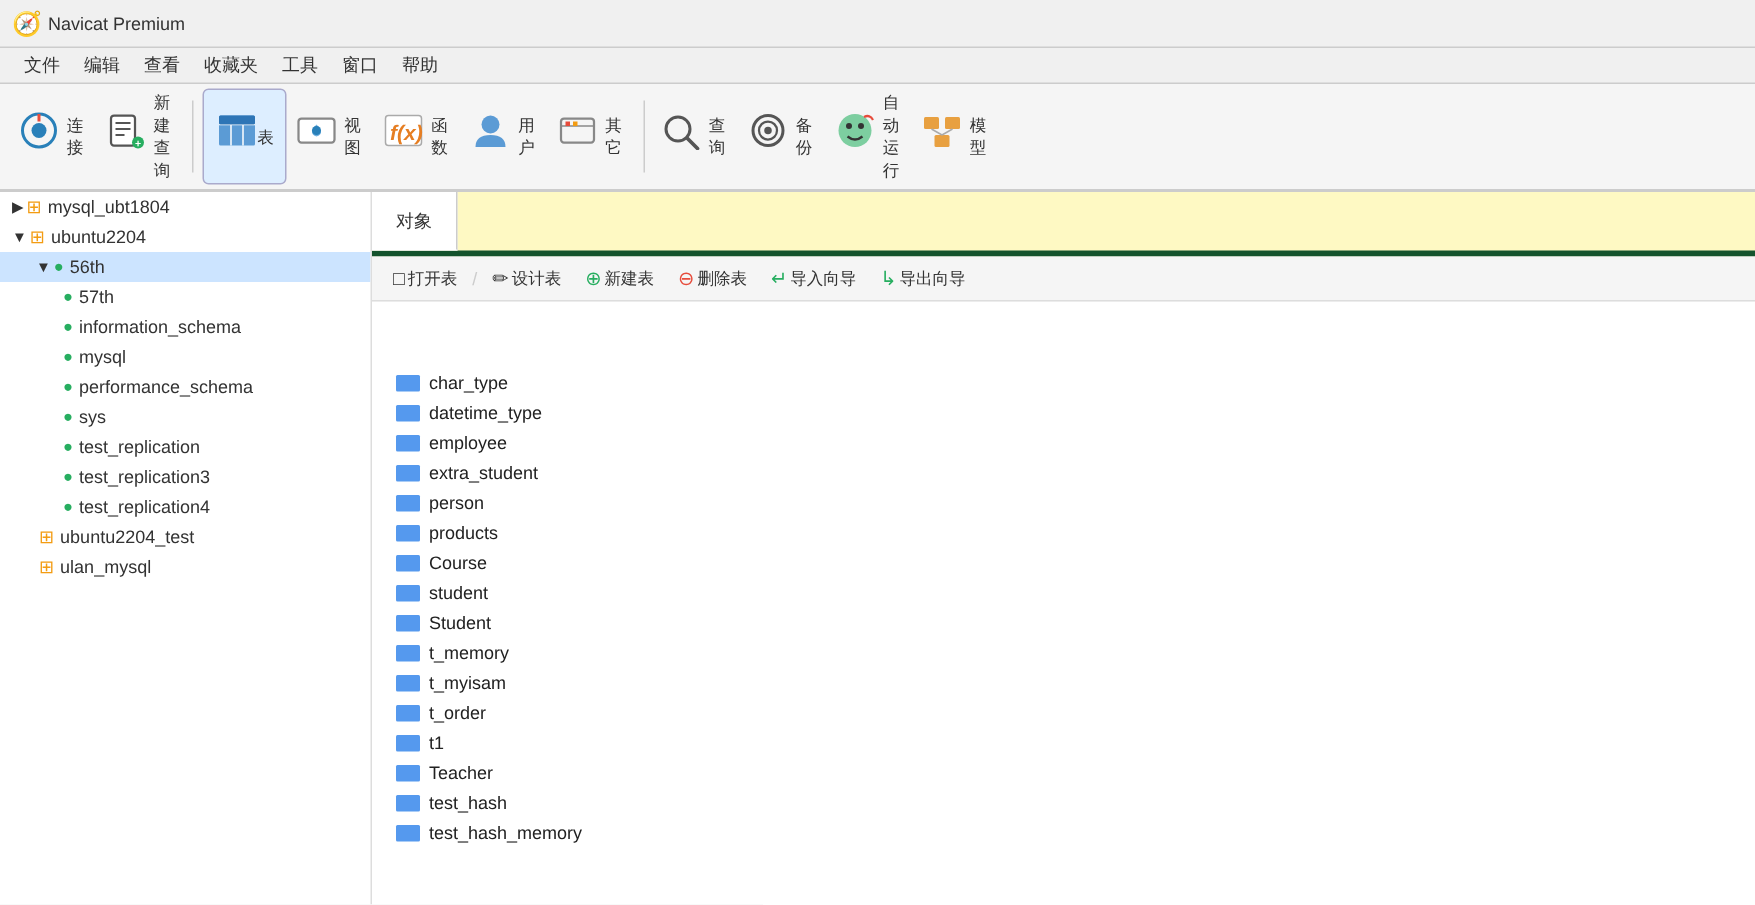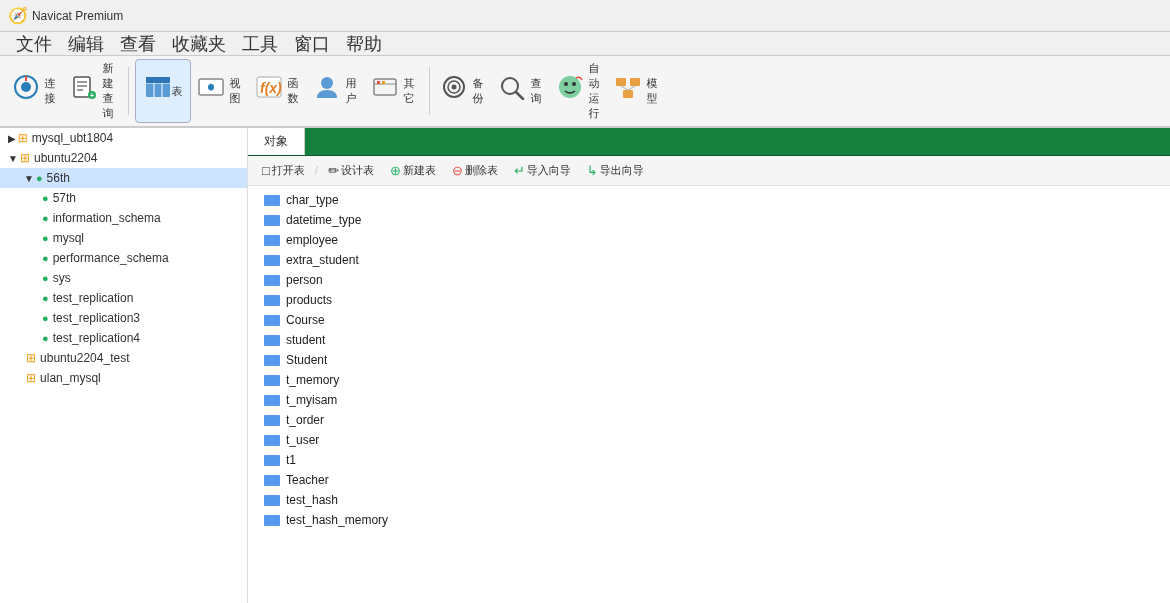--- a/index.html
+++ b/index.html
@@ -11,21 +11,21 @@
       padding: 0 8px; border-bottom: 1px solid #ccc;
     }
     .title-bar .title { font-size: 12px; color: #333; }
 
     
     .menu-bar {
       display: flex; align-items: center; height: 24px; background: #f0f0f0;
       padding: 0 8px; border-bottom: 1px solid #ccc;
     }
     .menu-bar .menu-item {
-      padding: 2px 8px; font-size: 18px; color: #333; cursor: pointer;
+      padding: 2px 8px; font-size: 12px; color: #333; cursor: pointer;
     }
 
     
     .toolbar {
       display: flex; align-items: center; height: 72px; background: #f5f5f5;
       border-bottom: 2px solid #ccc; padding: 4px 8px; gap: 2px;
     }
     .toolbar-btn {
       display: flex; align-items: center; justify-content: center;
       width: 56px; height: 64px; cursor: pointer; border-radius: 4px; padding: 4px;
@@ -48,42 +48,42 @@
       color: #333; white-space: nowrap;
     }
     .sidebar-item.selected { background: #cce4ff; }
     .sidebar-item .expand-arrow { margin-right: 2px; font-size: 10px; }
 
     
     .content-area { flex: 1; display: flex; flex-direction: column; background: #fff; }
 
     
     .tab-bar {
-      display: flex; background: #15803d; border-bottom: 1px solid #14532d; height: 28px;
+      display: flex; background: #fef9c3; border-bottom: 4px solid #14532d; height: 43px;
     }
     .tab {
       padding: 4px 16px; font-size: 12px; cursor: pointer; border-right: 1px solid #ccc;
       display: flex; align-items: center; background: #e0e0e0; color: #555;
     }
     .tab.active { background: #fff; color: #333; border-bottom: 1px solid #fff; }
 
     
     .content-toolbar {
       display: flex; align-items: center; height: 30px; background: #f5f5f5;
       border-bottom: 1px solid #ddd; padding: 0 8px; gap: 4px;
     }
     .ct-btn {
       display: flex; align-items: center; gap: 2px; font-size: 11px; color: #333;
       cursor: pointer; padding: 2px 6px; border-radius: 2px;
     }
     .ct-btn .ct-icon { font-size: 13px; }
     .ct-divider { color: #ccc; }
 
     
-    .table-list { overflow-y: auto; flex: 1; padding: 4px 0; }
+    .table-list { overflow-y: auto; flex: 1; padding: 4px 0; margin-top: 40px; }
     .table-row {
       display: flex; align-items: center; padding: 1px 16px; cursor: pointer;
       font-size: 12px; color: #222; height: 20px;
     }
     .table-icon { width: 16px; height: 11px; background: #5599ee; margin-right: 6px; border-radius: 1px; flex-shrink: 0; display: inline-block; }
 
     
     .navicat-icon { color: #e67e22; font-size: 16px; margin-right: 4px; }
   </style>
 </head>
@@ -177,35 +177,35 @@
           <rect x="6" y="7" width="3" height="3" fill="#e74c3c"></rect>
           <rect x="11" y="7" width="3" height="3" fill="#f39c12"></rect>
         </svg>
     </span>
     <span>其它</span>
   </button>
   <div class="toolbar-divider"></div>
   <button class="toolbar-btn">
     <span class="btn-icon">
       <svg width="28" height="26" viewBox="0 0 28 26">
+          <circle cx="12" cy="12" r="8" fill="none" stroke="#555" stroke-width="2"></circle>
+          <line x1="18" y1="18" x2="25" y2="25" stroke="#555" stroke-width="2.5" stroke-linecap="round"></line>
+        </svg>
+    </span>
+    <span>查询</span>
+  </button>
+  <button class="toolbar-btn">
+    <span class="btn-icon">
+      <svg width="28" height="26" viewBox="0 0 28 26">
           <circle cx="14" cy="13" r="10" fill="none" stroke="#555" stroke-width="2"></circle>
           <circle cx="14" cy="13" r="6" fill="none" stroke="#555" stroke-width="1.5"></circle>
           <circle cx="14" cy="13" r="2.5" fill="#555"></circle>
         </svg>
     </span>
     <span>备份</span>
-  </button>
-  <button class="toolbar-btn">
-    <span class="btn-icon">
-      <svg width="28" height="26" viewBox="0 0 28 26">
-          <circle cx="12" cy="12" r="8" fill="none" stroke="#555" stroke-width="2"></circle>
-          <line x1="18" y1="18" x2="25" y2="25" stroke="#555" stroke-width="2.5" stroke-linecap="round"></line>
-        </svg>
-    </span>
-    <span>查询</span>
   </button>
   <button class="toolbar-btn">
     <span class="btn-icon">
       <svg width="28" height="26" viewBox="0 0 28 26">
           <circle cx="14" cy="13" r="11" fill="#7dcea0"></circle>
           <circle cx="10" cy="10" r="2" fill="#333"></circle>
           <circle cx="18" cy="10" r="2" fill="#333"></circle>
           <path d="M9 17 Q14 21 19 17" stroke="#333" stroke-width="1.5" fill="none"></path>
           <path d="M20 4 Q24 2 26 6" stroke="#e74c3c" stroke-width="1.5" fill="none"></path>
         </svg>
@@ -389,24 +389,20 @@
         <div class="table-row">
           <span class="table-icon"></span>
           <span>t_myisam</span>
         </div>
         <div class="table-row">
           <span class="table-icon"></span>
           <span>t_order</span>
         </div>
         <div class="table-row">
           <span class="table-icon"></span>
-          <span>t_user</span>
-        </div>
-        <div class="table-row">
-          <span class="table-icon"></span>
           <span>t1</span>
         </div>
         <div class="table-row">
           <span class="table-icon"></span>
           <span>Teacher</span>
         </div>
         <div class="table-row">
           <span class="table-icon"></span>
           <span>test_hash</span>
         </div>

